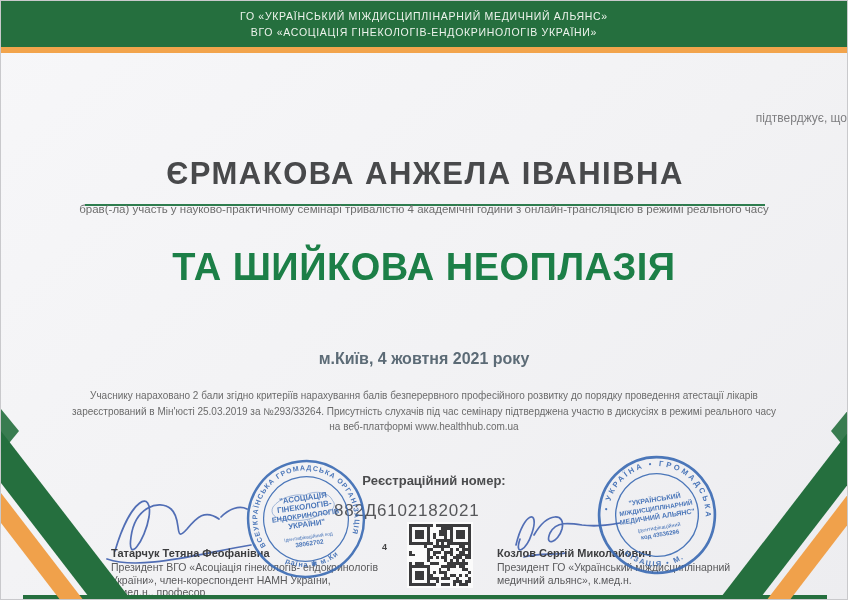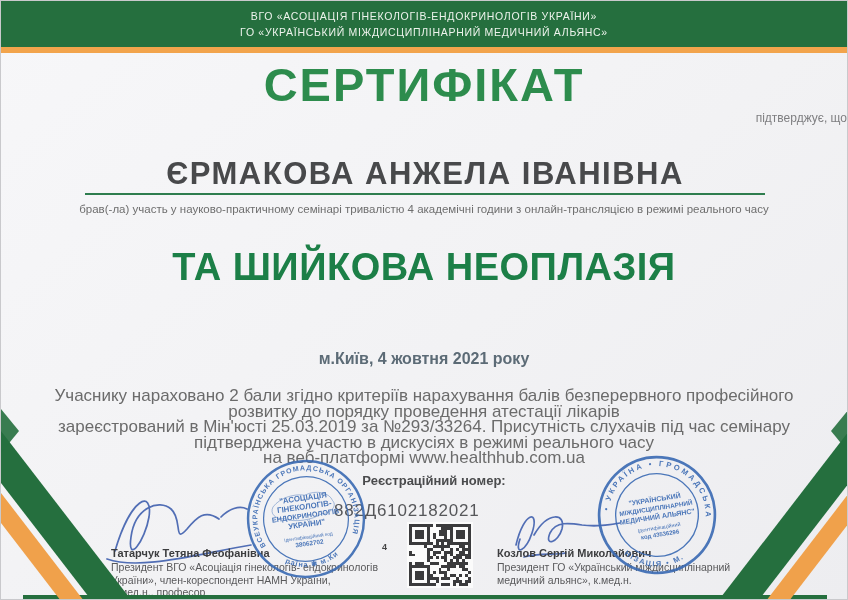--- a/index.html
+++ b/index.html
@@ -19,32 +19,32 @@
   .orange-line{ position:absolute; top:46px; left:0; right:0; height:6px; background:#f2a44c; }
 
   
   .cert-title{ position:absolute; top:56px; left:0; width:100%; text-align:center;
     font-size:47px; font-weight:800; letter-spacing:2px; color:#2d8c4d; }
   .cert-sub{ position:absolute; top:110px; left:0; width:100%; text-align:right;
     font-size:12px; color:#7e7e80; }
 
   
   .name-wrap{ position:absolute; top:155px; left:84px; width:680px; text-align:center;
-    border-bottom:2.5px solid #2e7d4e; padding-bottom:1px; }
+    border-bottom:2.5px solid #2e7d4e; padding-bottom:12px; }
   .name{ font-size:31px; font-weight:800; letter-spacing:1.5px; color:#48494b; white-space:nowrap; }
   .participation{ position:absolute; top:200px; left:0; width:100%; text-align:center;
     font-size:11.5px; line-height:16px; color:#6e6e6e; }
 
   
   .seminar-title{ position:absolute; top:244px; left:0; width:100%; text-align:center;
     font-size:38px; line-height:44px; font-weight:800; letter-spacing:.5px; color:#1c7f47; }
   .location-date{ position:absolute; top:349px; left:0; width:100%; text-align:center;
     font-size:16px; font-weight:700; color:#5c6b76; }
   .details{ position:absolute; top:387px; left:50px; right:50px; text-align:center;
-    font-size:17px; line-height:15.5px; color:#6b6b6b; }
+    font-size:10px; line-height:15.5px; color:#6b6b6b; }
 
   
   .reg-label{ position:absolute; top:472px; left:333px; width:200px; text-align:center;
     font-size:13px; font-weight:700; color:#4a4b4d; }
   .reg-number{ position:absolute; top:500px; left:333px; width:200px; text-align:left;
     font-size:17px; letter-spacing:.8px; color:#56575a; }
   .qr{ position:absolute; left:406px; top:521px; width:66px; height:66px; background:#fbfbfb;
     padding:2px; display:grid; grid-template-columns:repeat(21,1fr); grid-template-rows:repeat(21,1fr); }
   .qr .qm{ background:#3b3b3d; }
   .qr-mark{ position:absolute; left:381px; top:541px; font-size:9px; font-weight:700; color:#454545; }
@@ -68,26 +68,25 @@
 
   
   .ribbons{ position:absolute; inset:0; pointer-events:none; }
 </style>
 </head>
 <body>
 
 <div class="page">
 
   <div class="top-bar">
+    <div class="line">ГО «УКРАЇНСЬКИЙ МІЖДИСЦИПЛІНАРНИЙ МЕДИЧНИЙ АЛЬЯНС»</div>
     <div class="line">ВГО «АСОЦІАЦІЯ ГІНЕКОЛОГІВ-ЕНДОКРИНОЛОГІВ УКРАЇНИ»</div>
-    <div class="line">ГО «УКРАЇНСЬКИЙ МІЖДИСЦИПЛІНАРНИЙ МЕДИЧНИЙ АЛЬЯНС»</div>
   </div>
   <div class="orange-line"></div>
 
-  <div class="cert-title">СЕРТИФІКАТ</div>
   <div class="cert-sub">підтверджує, що</div>
 
   <div class="name-wrap">
     <span class="name">ЄРМАКОВА АНЖЕЛА ІВАНІВНА</span>
   </div>
   <div class="participation">
     <div>брав(-ла) участь у науково-практичному семінарі тривалістю 4 академічні години з онлайн-трансляцією в режимі  реального часу</div>
   </div>
 
   <div class="seminar-title">

